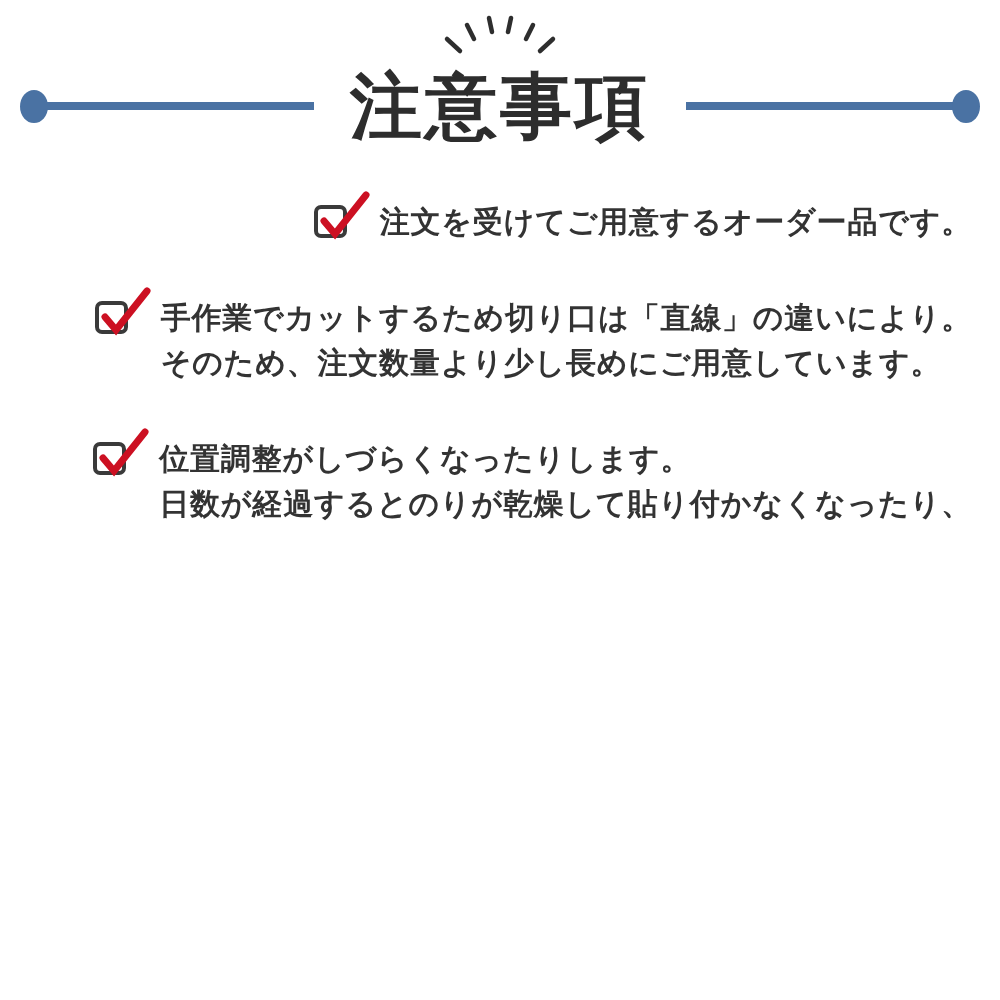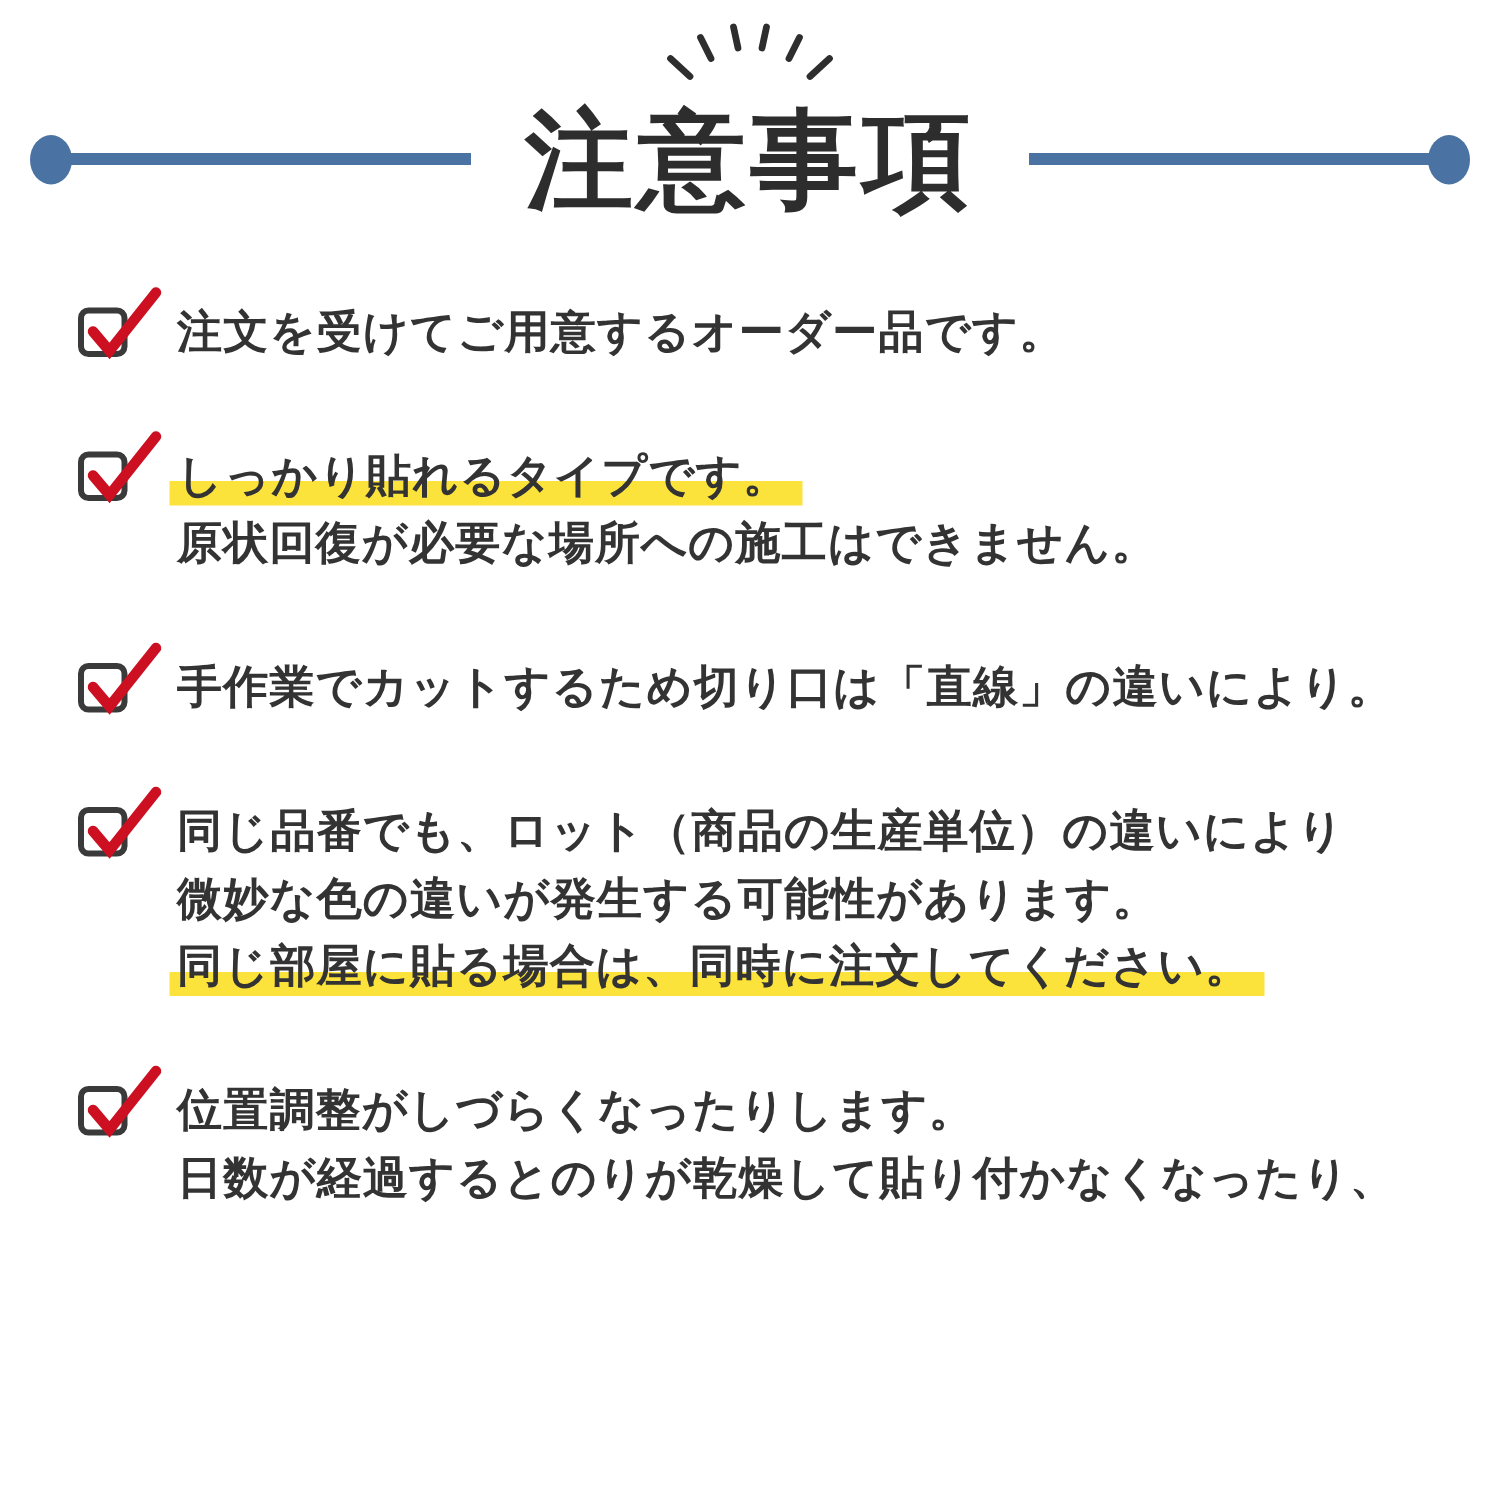--- a/index.html
+++ b/index.html
@@ -25,21 +25,21 @@
   .rule .dot{width:28px;height:33px;border-radius:50%;background:var(--blue);flex:0 0 auto;}
   .rule.left .bar{margin-left:-8px;}
   .rule.right .bar{margin-right:-8px;}
   .title{
     font-size:72px;line-height:1.2;font-weight:900;color:var(--title);
     letter-spacing:3px;white-space:nowrap;
   }
 
   
   .checklist{margin-top:50px;padding-left:52px;padding-right:28px;}
-  .item{display:flex;align-items:flex-start;margin-bottom:51px;}
+  .item{display:flex;align-items:flex-start;margin-bottom:51px;justify-content:flex-end;}
   .item:last-child{margin-bottom:0;}
   .checkbox{
     position:relative;flex:0 0 auto;width:33px;height:33px;margin-top:6px;
     border:4px solid #3a3a3a;border-radius:7px;background:transparent;
   }
   .checkbox .check{
     position:absolute;left:1px;top:-18px;width:52px;height:50px;overflow:visible;
   }
   .checkbox .check path{
     fill:none;stroke:var(--red);stroke-width:7;stroke-linecap:round;stroke-linejoin:miter;
@@ -86,55 +86,33 @@
       <span class="checkbox">
         <svg class="check" viewBox="0 0 52 50" aria-hidden="true">
             <path d="M5 30 L16 43 L47 4"></path>
           </svg>
       </span>
       <div class="lines">
         <p class="line"><span class="t">注文を受けてご用意するオーダー品です。</span></p>
       </div>
     </section>
 
-    <section class="item">
-      <span class="checkbox">
-        <svg class="check" viewBox="0 0 52 50" aria-hidden="true">
-            <path d="M5 30 L16 43 L47 4"></path>
-          </svg>
-      </span>
-      <div class="lines">
-        <p class="line"><span class="t hl">しっかり貼れるタイプです。</span></p>
-        <p class="line"><span class="t">原状回復が必要な場所への施工はできません。</span></p>
-      </div>
-    </section>
 
     <section class="item">
       <span class="checkbox">
         <svg class="check" viewBox="0 0 52 50" aria-hidden="true">
             <path d="M5 30 L16 43 L47 4"></path>
           </svg>
       </span>
       <div class="lines">
         <p class="line"><span class="t">手作業でカットするため切り口は「直線」の違いにより。</span></p>
+        <p class="line"><span class="t">そのため、注文数量より少し長めにご用意しています。</span></p>
       </div>
     </section>
 
-    <section class="item">
-      <span class="checkbox">
-        <svg class="check" viewBox="0 0 52 50" aria-hidden="true">
-            <path d="M5 30 L16 43 L47 4"></path>
-          </svg>
-      </span>
-      <div class="lines">
-        <p class="line"><span class="t">同じ品番でも、ロット（商品の生産単位）の違いにより</span></p>
-        <p class="line"><span class="t">微妙な色の違いが発生する可能性があります。</span></p>
-        <p class="line"><span class="t hl">同じ部屋に貼る場合は、同時に注文してください。</span></p>
-      </div>
-    </section>
 
     <section class="item">
       <span class="checkbox">
         <svg class="check" viewBox="0 0 52 50" aria-hidden="true">
             <path d="M5 30 L16 43 L47 4"></path>
           </svg>
       </span>
       <div class="lines">
         <p class="line"><span class="t">位置調整がしづらくなったりします。</span></p>
         <p class="line"><span class="t">日数が経過するとのりが乾燥して貼り付かなくなったり、</span></p>

